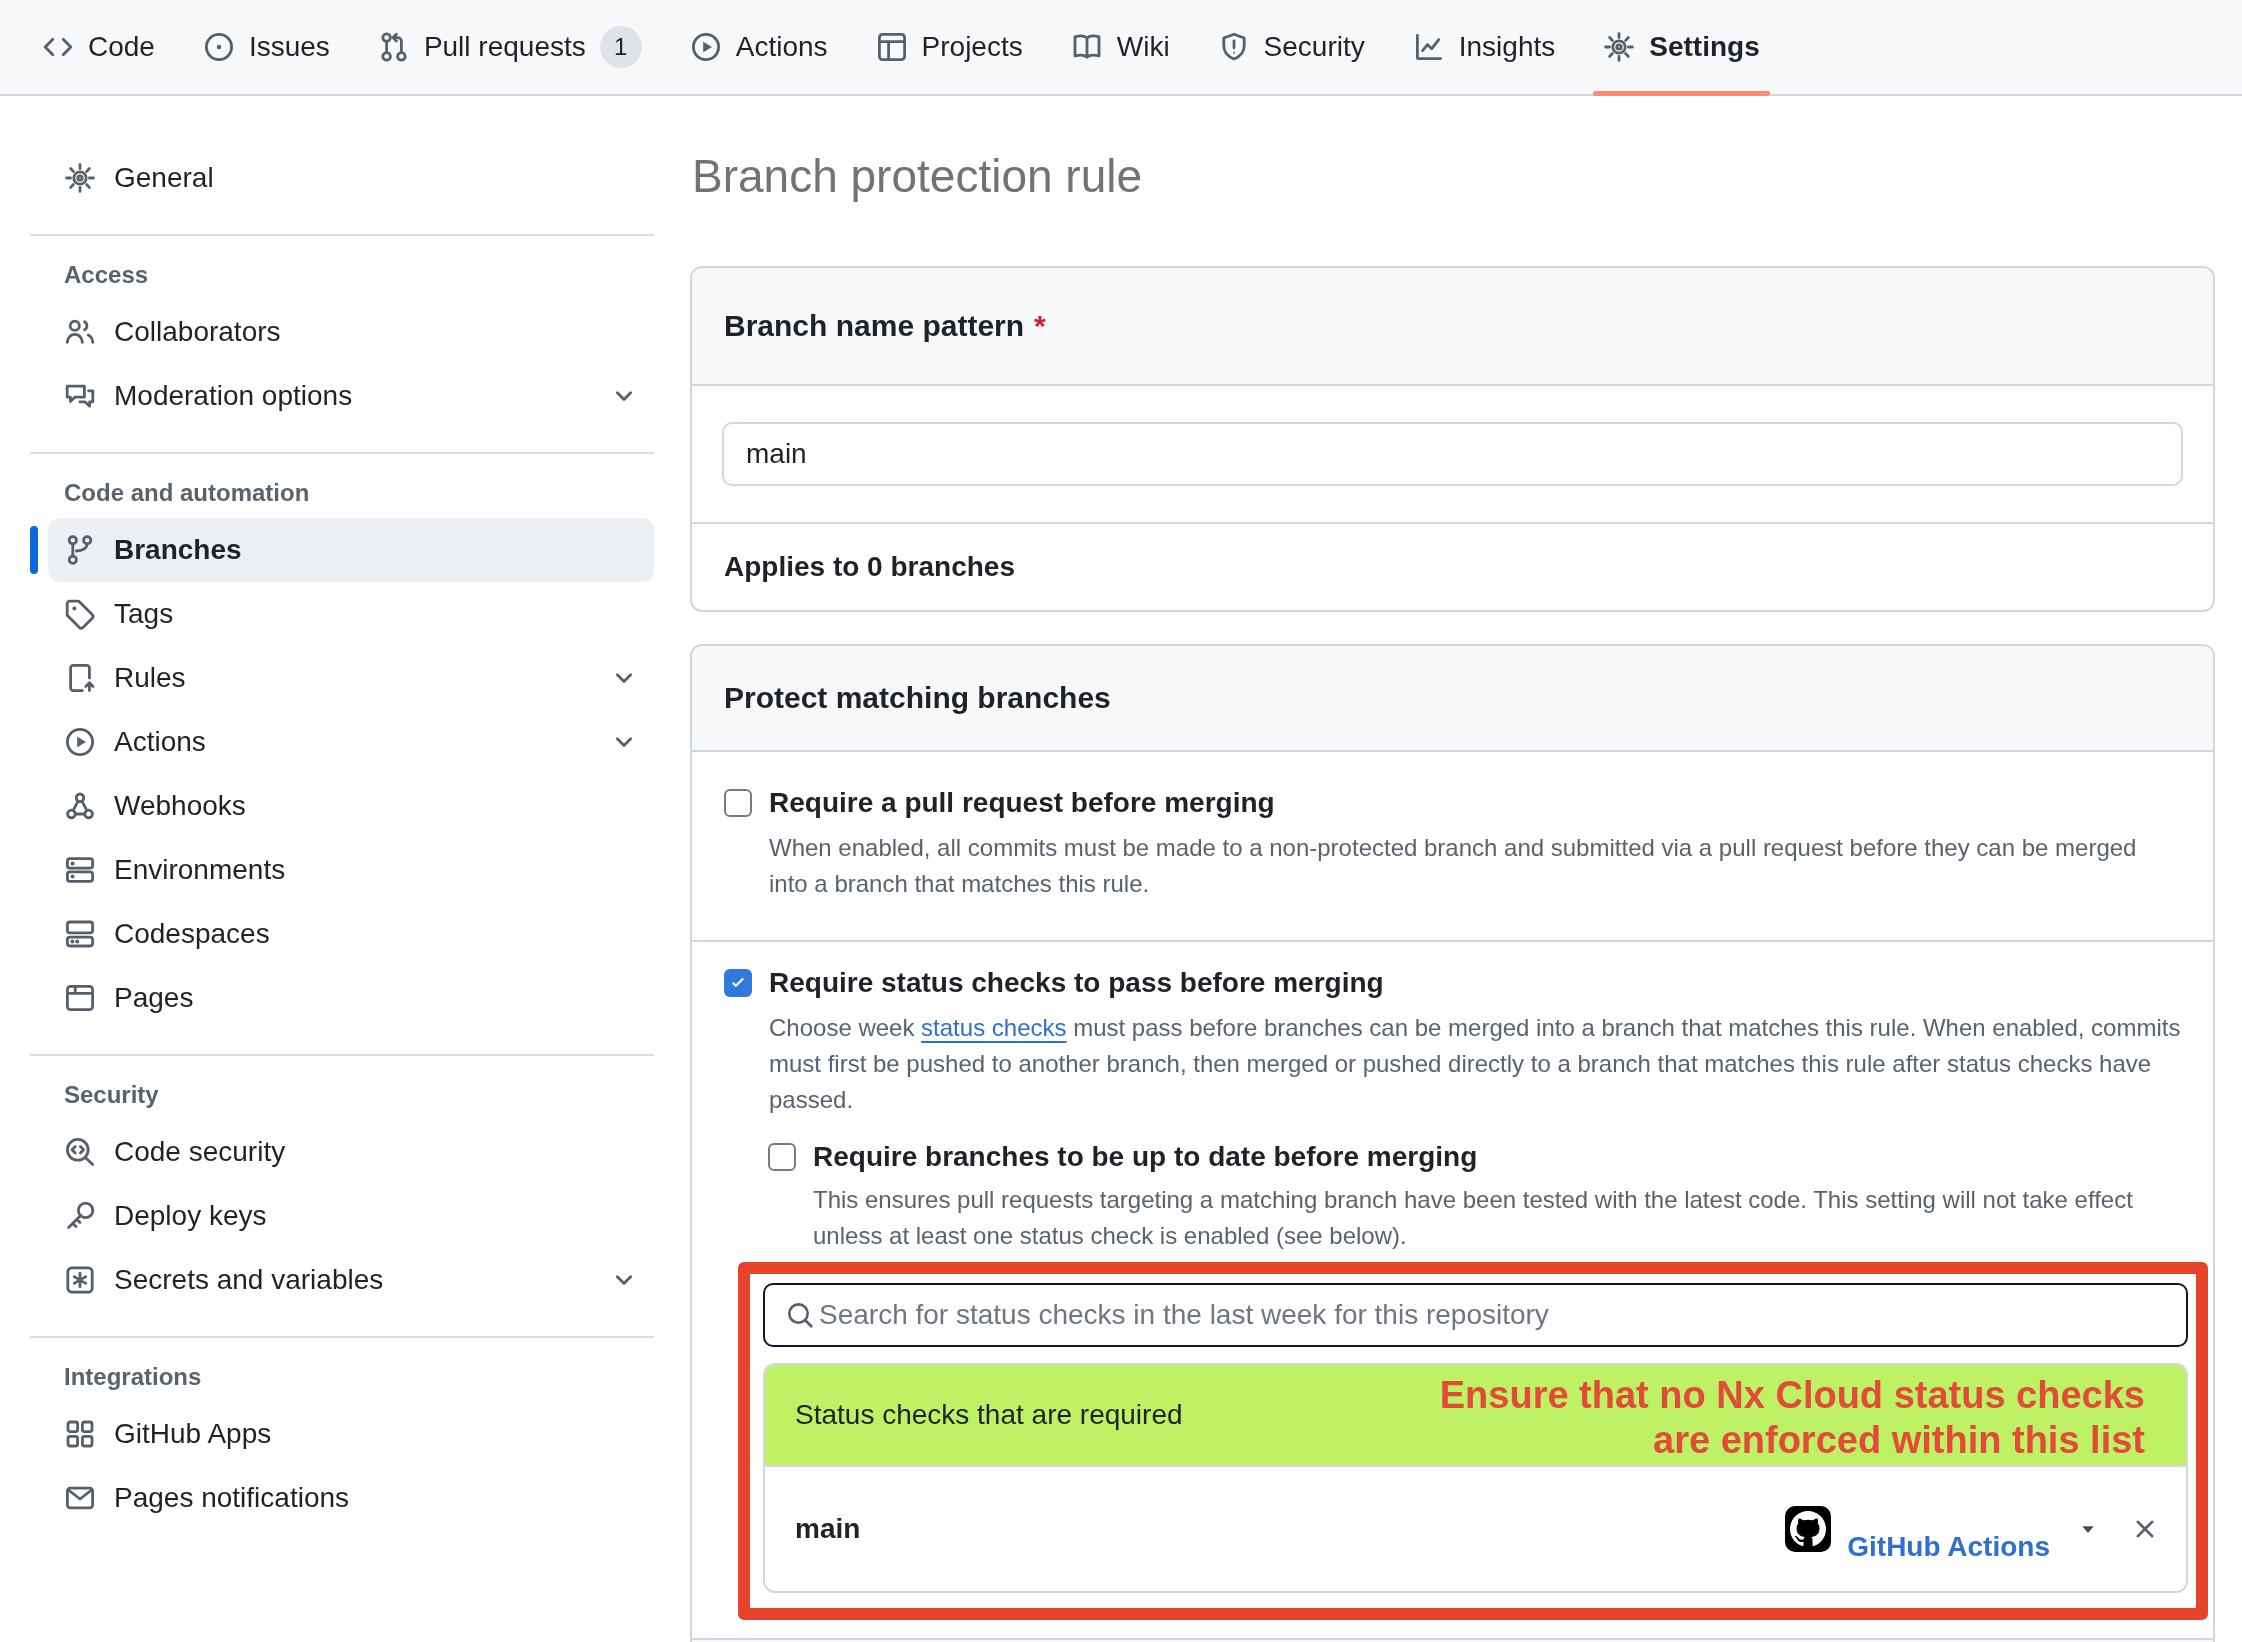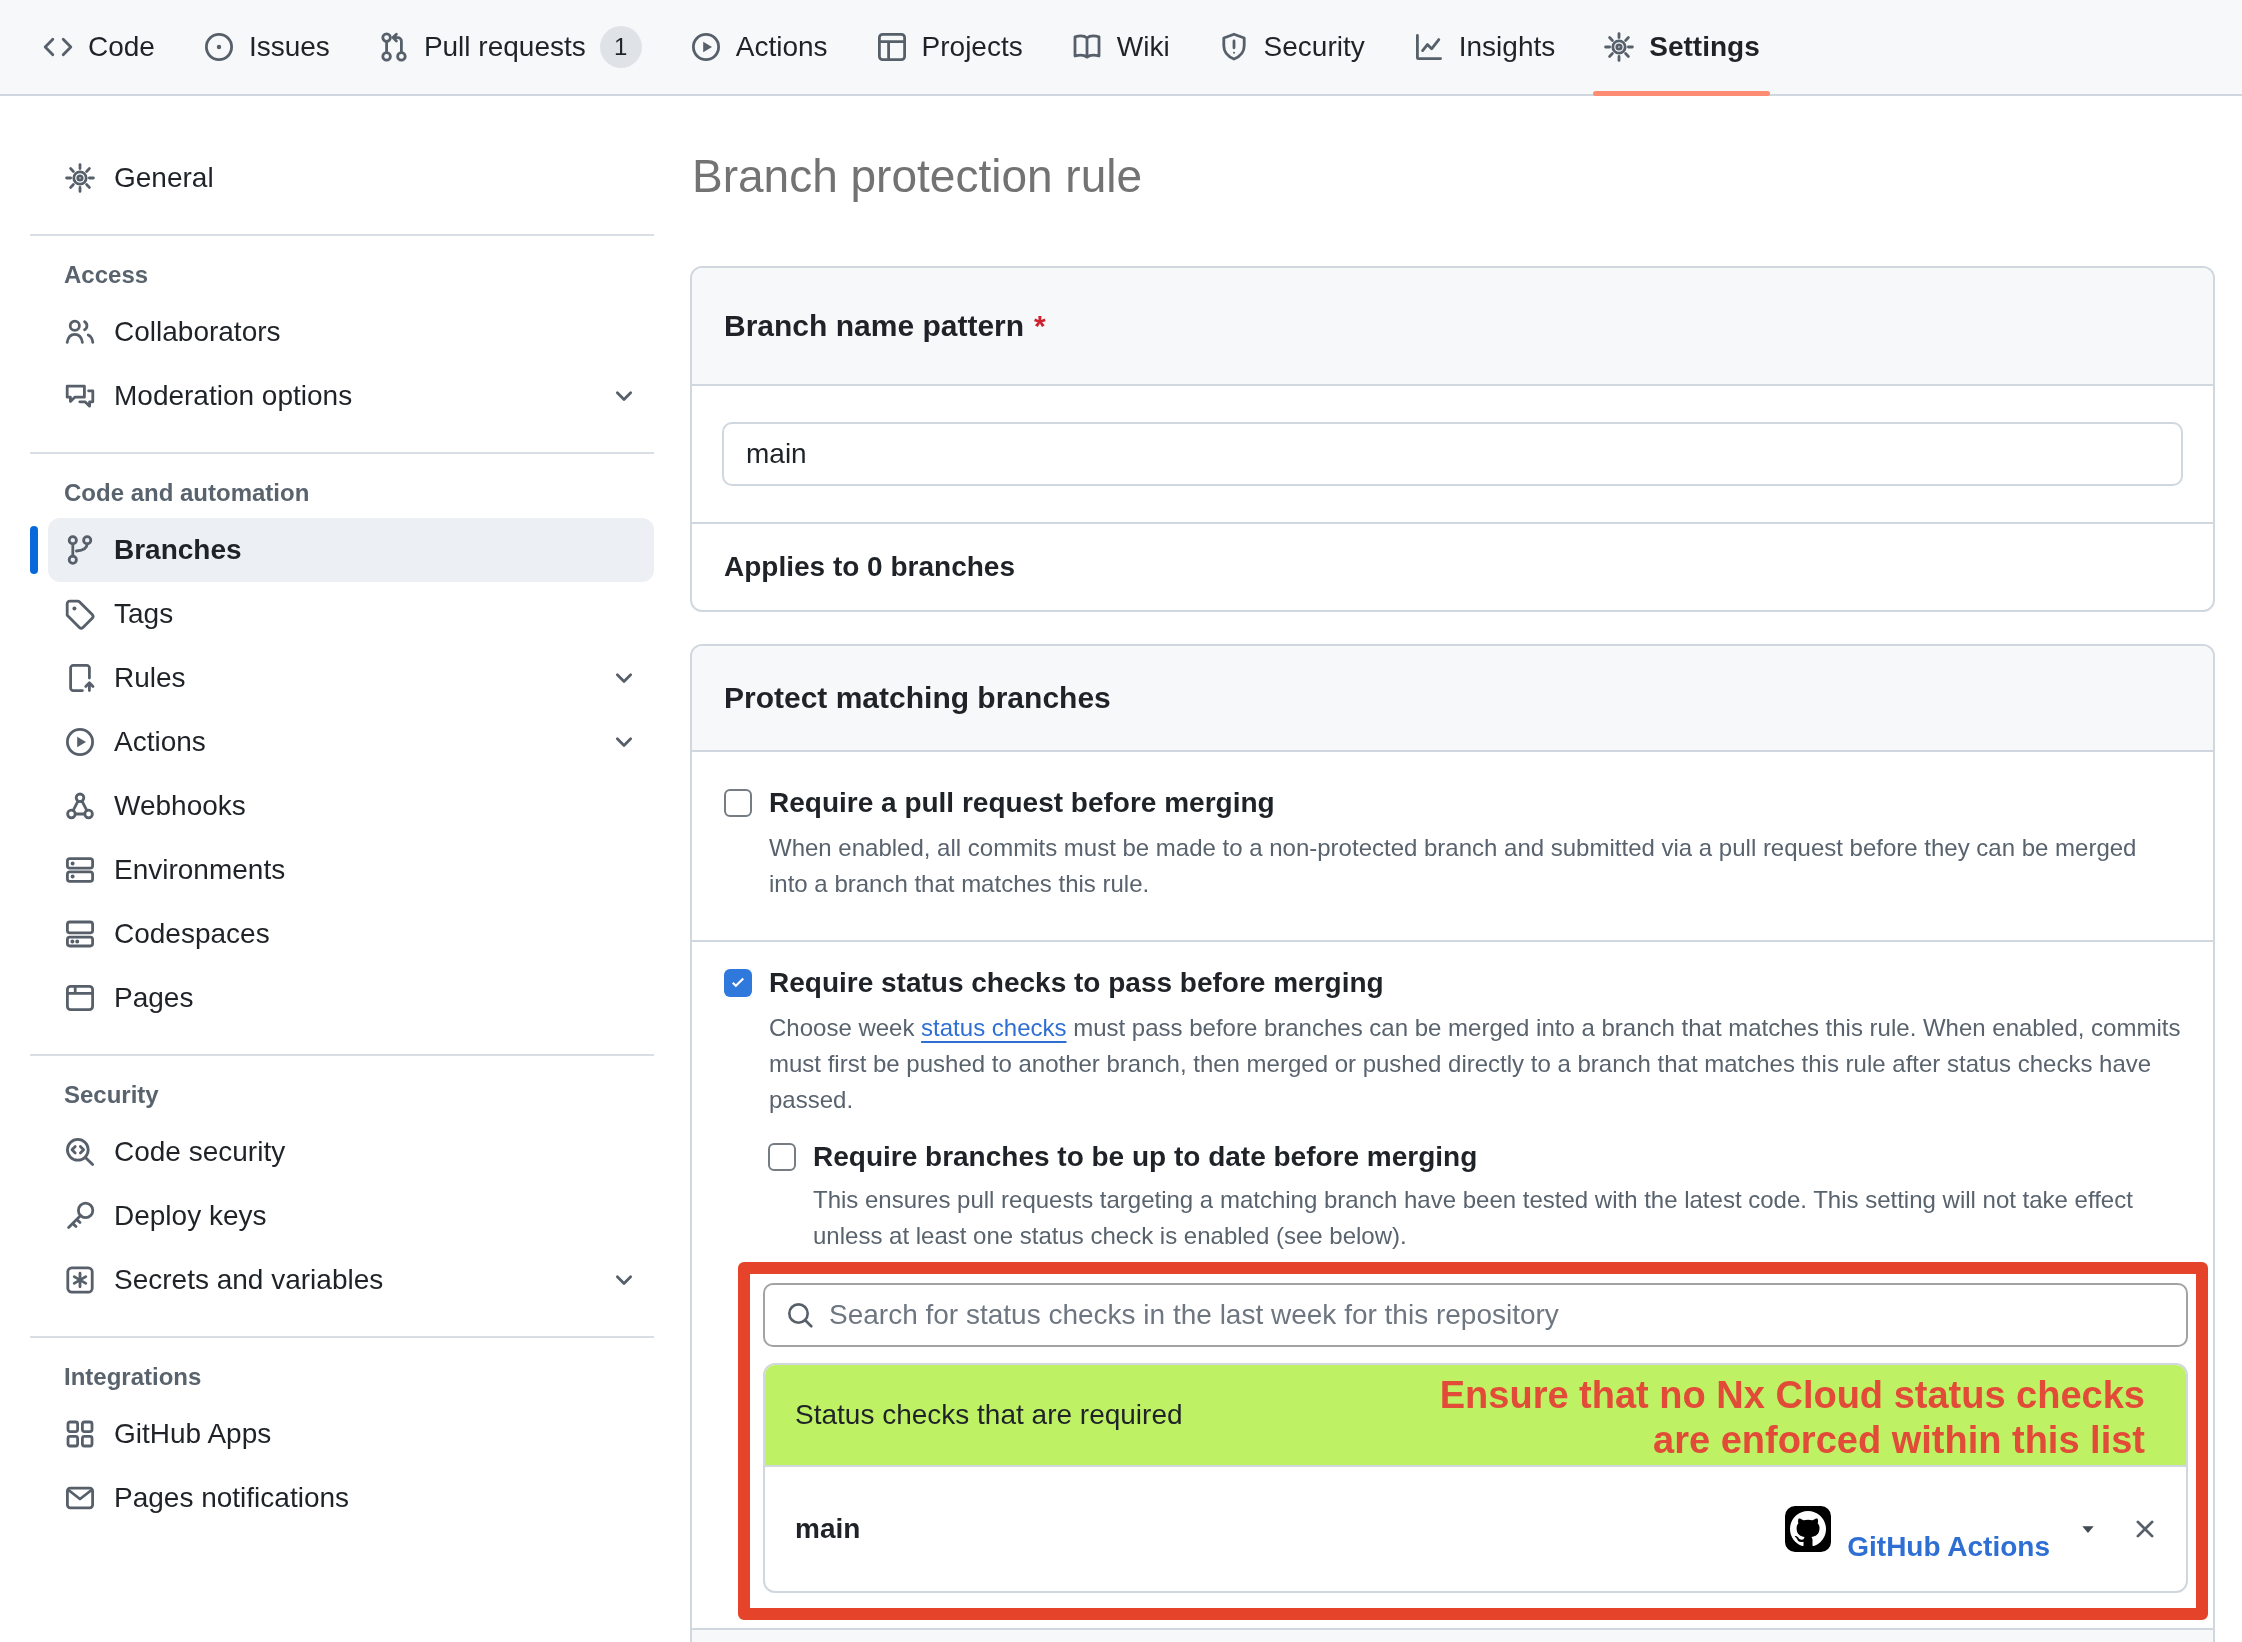--- a/index.html
+++ b/index.html
@@ -64,43 +64,43 @@
   .req { color:#cf222e; margin-left:10px; font-weight:700; }
   .card-body { padding:36px 30px; }
   .text-input {
     width:100%; height:64px; border:2px solid #d0d7de; border-radius:10px;
     font-size:28px; padding:0 22px; color:#1f2328; background:#fff; outline:none;
     font-family:"Liberation Sans","DejaVu Sans",sans-serif;
   }
   .applies-row { border-top:2px solid #d0d7de; padding:27px 32px; font-size:28px; font-weight:700; line-height:32px; }
 
   .rule-row { padding:34px 32px 38px; border-bottom:2px solid #d0d7de; }
-  .rule-row.status { padding:24px 32px 8px; }
+  .rule-row.status { padding:24px 32px 18px; }
   .check-line { display:flex; align-items:flex-start; gap:17px; }
   .checkbox {
     width:28px; height:28px; margin-top:3px; border-radius:6px; flex:none;
     border:2px solid #757c83; background:#fff; cursor:pointer;
   }
   .checkbox.checked { border:none; background:#2f79dd; padding:4px; }
   .checkbox.checked svg { width:20px; height:20px; }
   .check-label { font-size:28px; font-weight:700; line-height:34px; }
   .rule-desc { margin:10px 0 0 45px; font-size:24px; line-height:36px; color:#59636e; width:1450px; }
   .rule-desc.w1 { width:1400px; }
   .inline-link { color:#2f6fd4; text-decoration:underline; text-underline-offset:5px; cursor:pointer; }
 
   .subrule { margin:22px 0 0 44px; }
   .subrule .rule-desc { width:1340px; margin-top:8px; }
 
   .annot-frame {
     margin:8px 0 0 14px; width:1470px; border:12px solid #e5432a; border-radius:6px;
     padding:9px 0 15px 13px; background:#fff;
   }
   .status-search {
-    width:1425px; height:64px; border:2px solid #a3a3a3; border-radius:10px; background:#fff;
-    display:flex; align-items:center; padding:0 20px; gap:14px;
+    width:1425px; height:64px; border:2px solid #0f172a; border-radius:10px; background:#fff;
+    display:flex; align-items:center; padding:0 20px; gap:4px;
   }
   .status-search .ic { width:30px; height:30px; }
   .status-search input {
     border:none; outline:none; flex:1; font-size:28px; color:#1f2328; background:transparent;
     font-family:"Liberation Sans","DejaVu Sans",sans-serif;
   }
   .status-search input::placeholder { color:#6e7781; opacity:1; }
 
   .checks-box { margin-top:16px; width:1425px; border:2px solid #d0d7de; border-radius:12px; overflow:hidden; background:#fff; }
   .checks-head {

